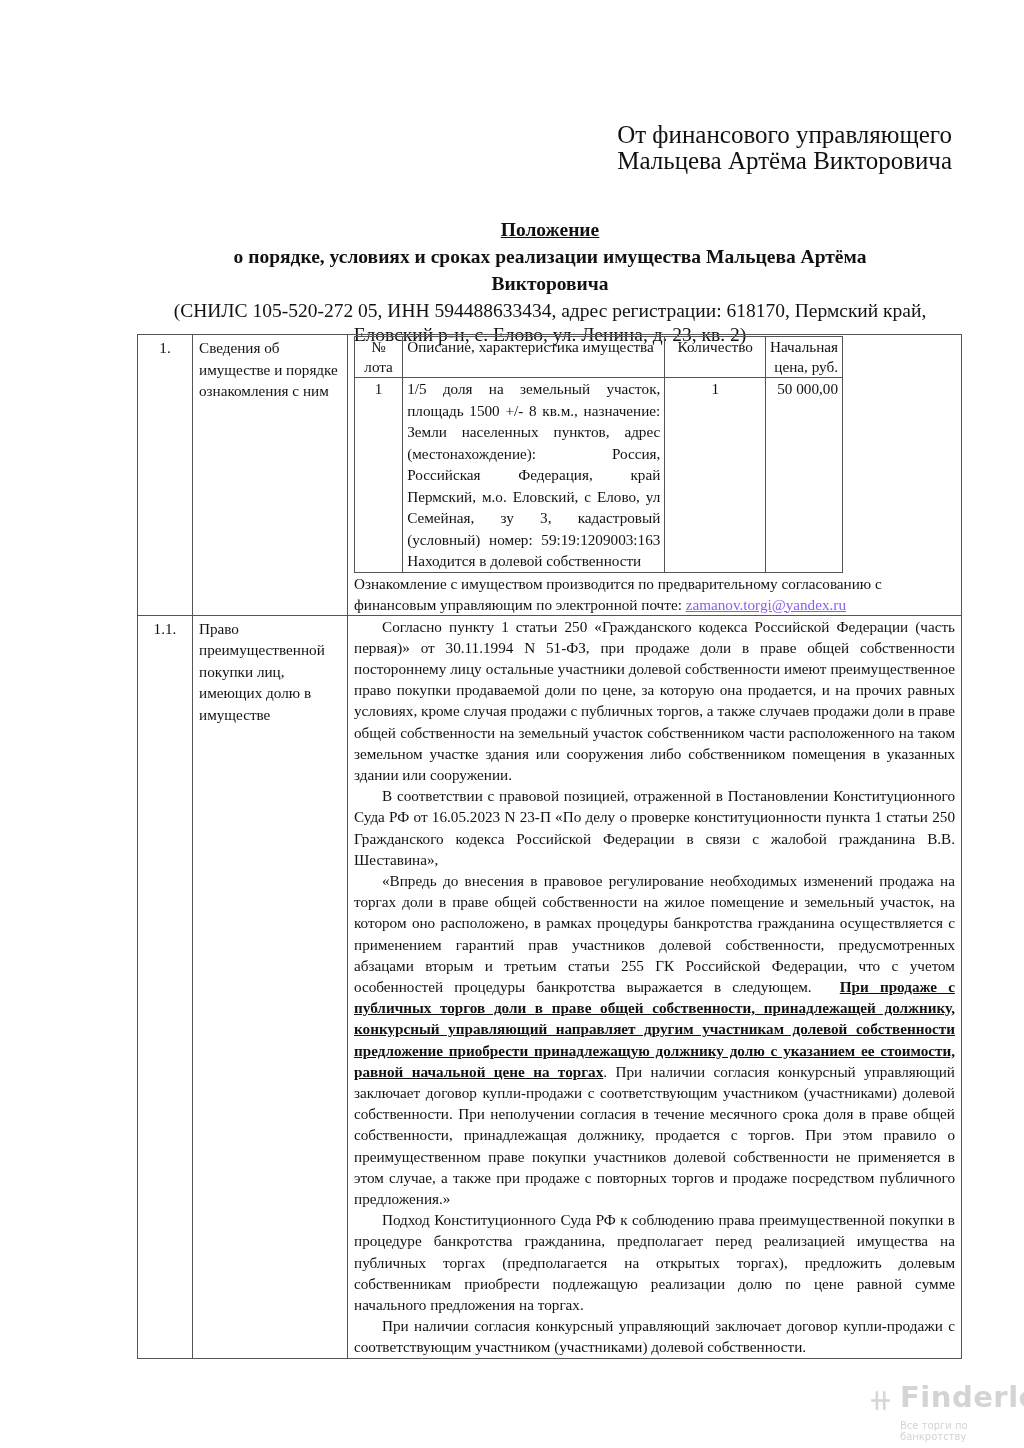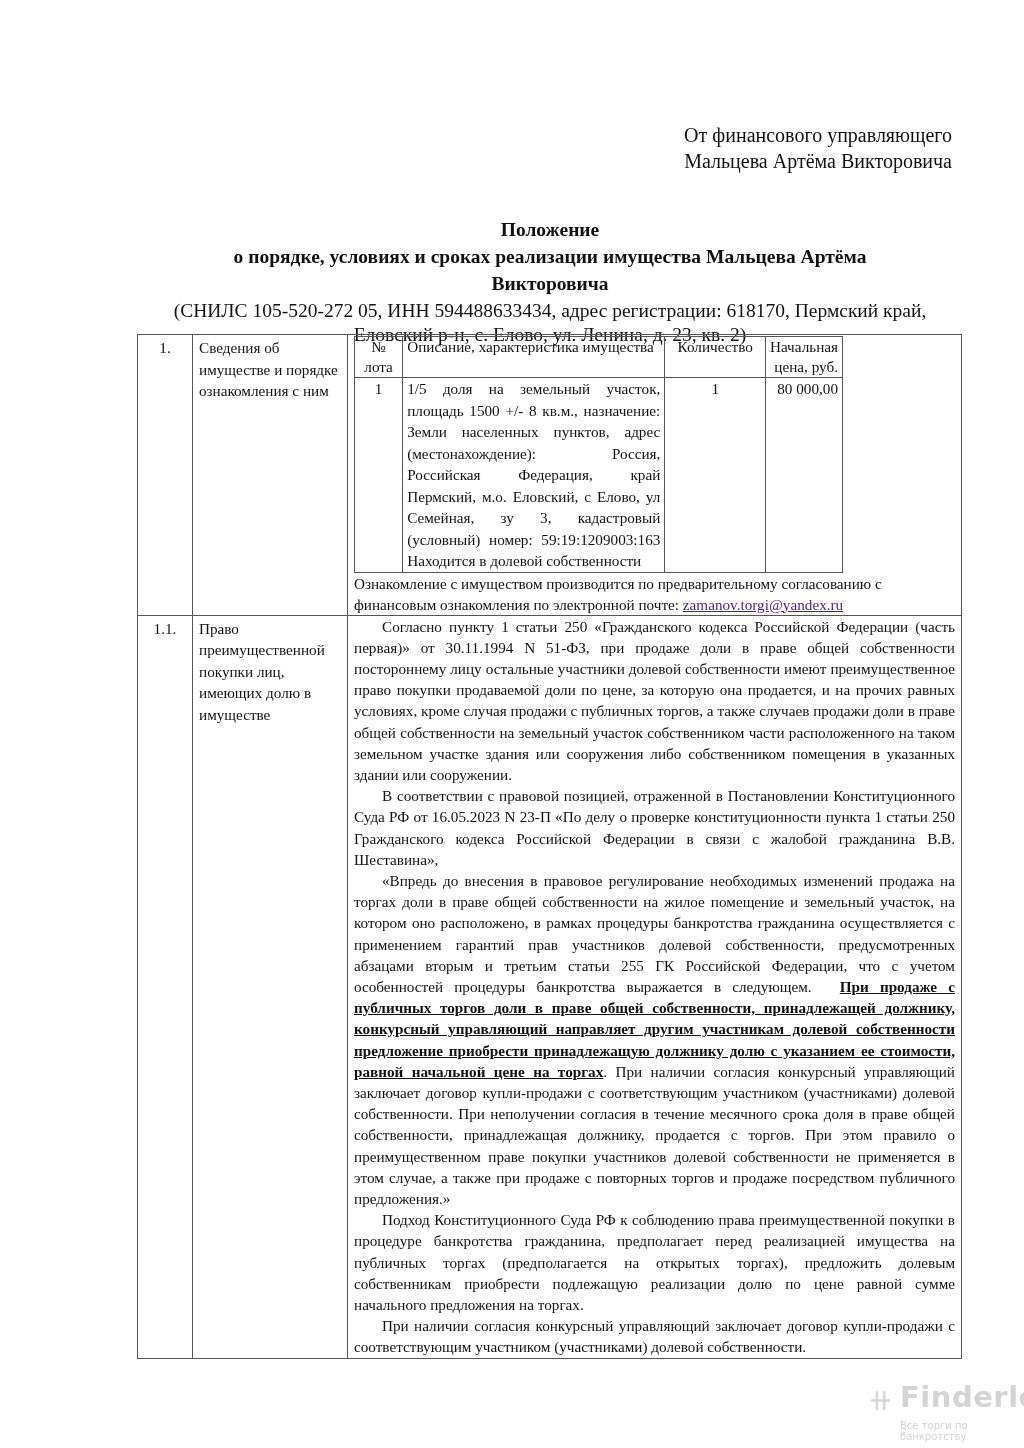--- a/index.html
+++ b/index.html
@@ -1,42 +1,42 @@
 <!DOCTYPE html>
 <html><head>
 <meta charset="utf-8">
 <style>
   html, body { margin: 0; padding: 0; background: #ffffff; }
   body { width: 1024px; height: 1448px; position: relative; overflow: hidden;
          font-family: "Liberation Serif", serif; color: #111; }
   .from { position: absolute; right: 72px; top: 122px; text-align: right;
-          font-size: 20px; line-height: 26px; }
+          font-size: 25px; line-height: 26px; }
   .title { position: absolute; left: 140px; width: 820px; top: 216px; text-align: center;
            font-weight: bold; font-size: 19.5px; line-height: 27px; }
-  .title .t1 { }
+  .title .t1 { text-decoration: underline; }
   .subtitle { position: absolute; left: 140px; width: 820px; top: 299px; text-align: center;
               font-size: 19.5px; line-height: 24px; }
   table.main { position: absolute; left: 137px; top: 334px; width: 825px;
                border-collapse: collapse; font-size: 15.2px; line-height: 21.5px; }
   table.main > tbody > tr > td { border: 1px solid #555; vertical-align: top; padding: 2px 4px; }
   td.num { width: 46px; text-align: center; }
   td.label { width: 144px; padding-left: 6px !important; }
   td.content { padding: 0 2px !important; }
   table.lots { border-collapse: collapse; width: 489px; margin: 1px 0 0 4px; }
   table.lots td { border: 1px solid #555; vertical-align: top; padding: 0 4px; }
   .lots .c-no { width: 42px; text-align: center; }
   .lots .c-desc { width: 286px; text-align: justify; text-align-last: justify; }
   .lots .c-desc.last { text-align-last: left; }
   .lots .c-qty { width: 96px; text-align: center; }
   .lots .c-price { text-align: right; }
   .lots .head td { line-height: 20px; }
   .desc-line { display: block; text-align: justify; text-align-last: justify; }
   .desc-line.last { text-align-last: left; }
   .acq { padding: 0 4px; line-height: 21px; }
-  .acq a { color: #4c1d95; }
+  .acq a { color: #8b5cf6; }
   .para { text-align: justify; text-indent: 28px; margin: 0; padding: 0 4px; line-height: 21.2px; }
   .para .hl { font-weight: bold; text-decoration: underline; margin-left: 17px; }
   .watermark { position: absolute; right: 6px; bottom: 20px; width: 150px; height: 52px;
                color: #d2d2d2; font-family: "DejaVu Sans", sans-serif; }
   .watermark .logo-mark { position: absolute; left: 0; top: 6px; font-size: 30px; color: #d6d6d6; }
   .watermark .wm-name { position: absolute; left: 32px; top: 4px; font-size: 29px; font-weight: bold; letter-spacing: 0.5px; color: #d4d4d4; }
   .watermark .wm-tag { position: absolute; left: 32px; top: 44px; font-size: 10px; color: #d4d4d4; }
 </style>
 </head>
 <body>
@@ -78,26 +78,26 @@
               <span class="desc-line">площадь 1500 +/- 8 кв.м., назначение:</span>
               <span class="desc-line">Земли населенных пунктов, адрес</span>
               <span class="desc-line">(местонахождение): Россия,</span>
               <span class="desc-line">Российская Федерация, край</span>
               <span class="desc-line">Пермский, м.о. Еловский, с Елово, ул</span>
               <span class="desc-line">Семейная, зу 3, кадастровый</span>
               <span class="desc-line">(условный) номер: 59:19:1209003:163</span>
               <span class="desc-line last">Находится в долевой собственности</span>
             </td>
             <td class="c-qty">1</td>
-            <td class="c-price">80 000,00</td>
+            <td class="c-price">50 000,00</td>
           </tr>
         </tbody>
           </table>
         <div class="acq">
-          <span>Ознакомление с имуществом производится по предварительному согласованию с финансовым ознакомления по электронной почте: </span><a href="#">zamanov.torgi@yandex.ru</a>
+          <span>Ознакомление с имуществом производится по предварительному согласованию с финансовым управляющим по электронной почте: </span><a href="#">zamanov.torgi@yandex.ru</a>
         </div>
       </td>
     </tr>
     <tr>
       <td class="num">1.1.</td>
       <td class="label">Право преимущественной покупки лиц, имеющих долю в имуществе</td>
       <td class="content">
         <p class="para">Согласно пункту 1 статьи 250 «Гражданского кодекса Российской Федерации (часть первая)» от 30.11.1994 N 51-ФЗ, при продаже доли в праве общей собственности постороннему лицу остальные участники долевой собственности имеют преимущественное право покупки продаваемой доли по цене, за которую она продается, и на прочих равных условиях, кроме случая продажи с публичных торгов, а также случаев продажи доли в праве общей собственности на земельный участок собственником части расположенного на таком земельном участке здания или сооружения либо собственником помещения в указанных здании или сооружении.</p>
         <p class="para">В соответствии с правовой позицией, отраженной в Постановлении Конституционного Суда РФ от 16.05.2023 N 23-П «По делу о проверке конституционности пункта 1 статьи 250 Гражданского кодекса Российской Федерации в связи с жалобой гражданина В.В. Шеставина»,</p>
         <p class="para"><span>«Впредь до внесения в правовое регулирование необходимых изменений продажа на торгах доли в праве общей собственности на жилое помещение и земельный участок, на котором оно расположено, в рамках процедуры банкротства гражданина осуществляется с применением гарантий прав участников долевой собственности, предусмотренных абзацами вторым и третьим статьи 255 ГК Российской Федерации, что с учетом особенностей процедуры банкротства выражается в следующем. </span><span class="hl">При продаже с публичных торгов доли в праве общей собственности, принадлежащей должнику, конкурсный управляющий направляет другим участникам долевой собственности предложение приобрести принадлежащую должнику долю с указанием ее стоимости, равной начальной цене на торгах</span><span>. При наличии согласия конкурсный управляющий заключает договор купли-продажи с соответствующим участником (участниками) долевой собственности. При неполучении согласия в течение месячного срока доля в праве общей собственности, принадлежащая должнику, продается с торгов. При этом правило о преимущественном праве покупки участников долевой собственности не применяется в этом случае, а также при продаже с повторных торгов и продаже посредством публичного предложения.»</span></p>

